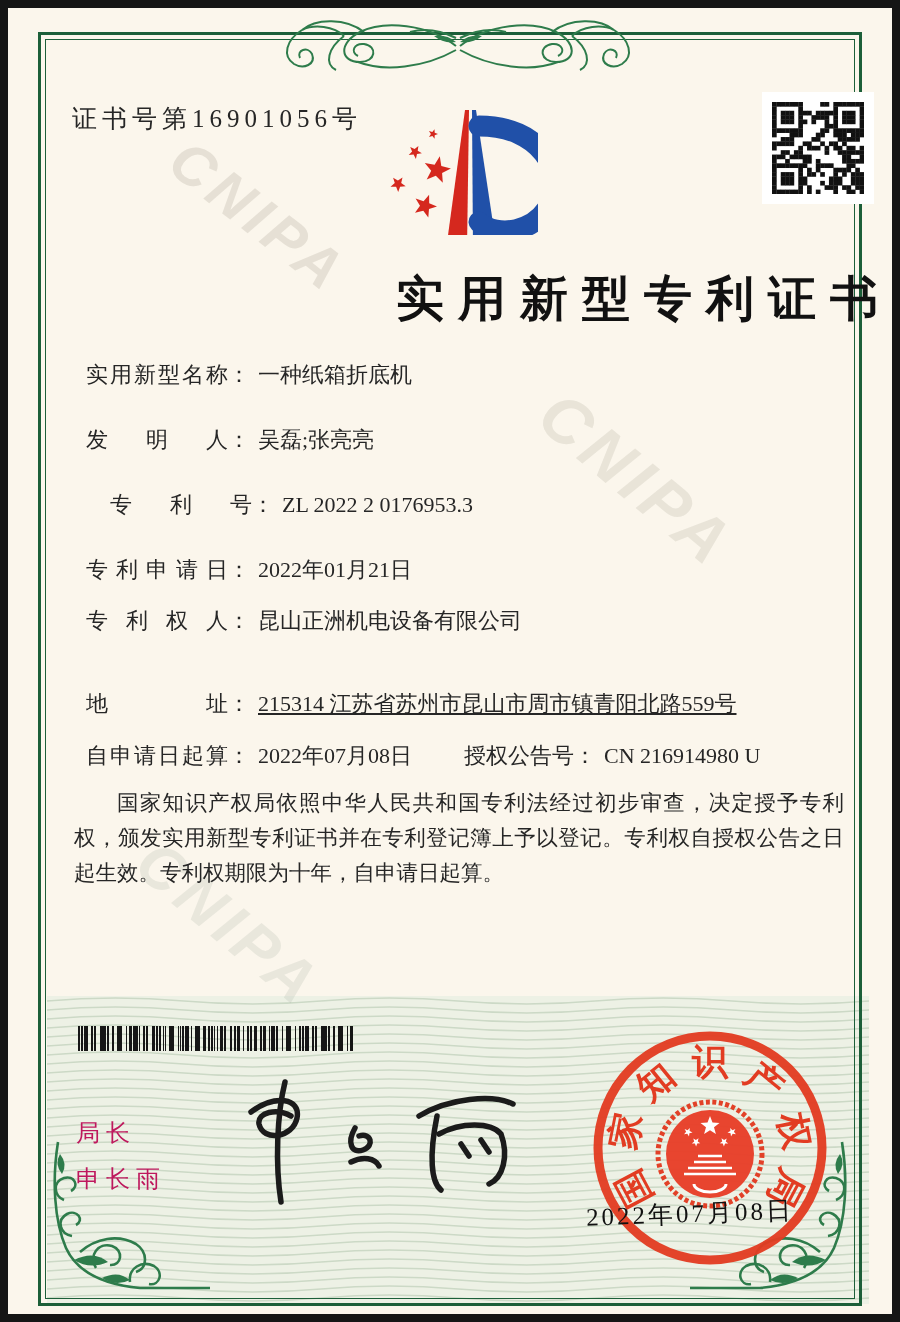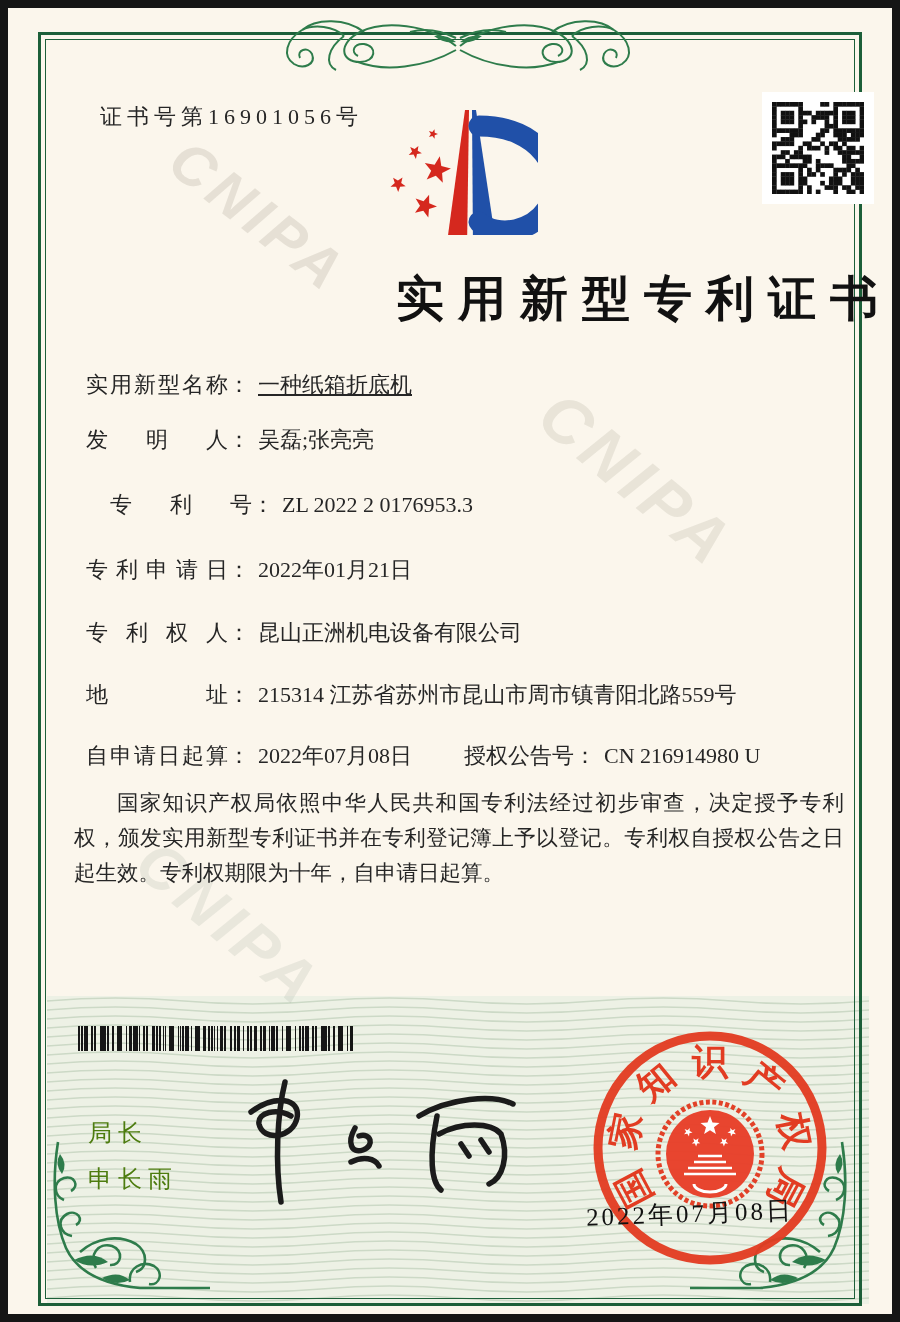--- a/index.html
+++ b/index.html
@@ -19,47 +19,47 @@
   .orn-bl{left:36px;bottom:10px;}
   .orn-br{right:36px;bottom:10px;transform:scaleX(-1);}
   
   .wm{position:absolute;font-family:"Liberation Sans","DejaVu Sans",sans-serif;
       font-style:italic;font-weight:bold;color:rgba(176,170,155,0.28);
       transform-origin:left top;pointer-events:none;letter-spacing:6px;}
   .wm1{left:190px;top:118px;font-size:58px;transform:rotate(38deg);}
   .wm2{left:565px;top:368px;font-size:66px;transform:rotate(40deg);color:rgba(176,170,155,0.24);}
   .wm3{left:160px;top:818px;font-size:62px;transform:rotate(40deg);color:rgba(165,175,160,0.20);}
   
-  .cert-no{position:absolute;left:64px;top:94px;font-size:22px;letter-spacing:5px;margin-left:28px;}
+  .cert-no{position:absolute;left:64px;top:94px;font-size:25px;letter-spacing:5px;}
   .logo{position:absolute;left:365px;top:92px;}
   .qr-box{position:absolute;left:754px;top:84px;width:112px;height:112px;background:#fff;
           display:flex;align-items:center;justify-content:center;}
   .title{position:absolute;left:0;top:230px;width:100%;text-align:right;
          font-size:48px;font-weight:bold;letter-spacing:14px;color:#111;margin-top:29px;}
   
   .fields{position:absolute;left:78px;top:352px;width:760px;font-size:22px;}
   .frow{position:absolute;left:0;white-space:nowrap;}
   .flabel{display:inline-block;width:142px;text-align:justify;text-align-last:justify;}
   .fcolon{display:inline-block;margin-right:8px;}
-  .r0{top:10px;text-decoration:underline;} .r1{top:65px;} .r2{top:130px;margin-left:24px;} .r3{top:195px;}
-  .r4{top:258px;} .r5{top:320px;} .r6{top:381px;}
+  .r0{top:0;} .r1{top:65px;} .r2{top:130px;margin-left:24px;} .r3{top:195px;}
+  .r4{top:246px;} .r5{top:329px;text-decoration:underline;} .r6{top:381px;}
   .grant-right{position:absolute;left:378px;top:0;white-space:nowrap;}
   .grant-right .flabel{width:auto;text-align:right;text-align-last:auto;}
   
   .body-text{position:absolute;left:66px;top:778px;width:770px;font-size:21.5px;
              line-height:35px;text-align:justify;}
   .body-text p{margin:0;text-indent:2em;}
   
   .barcode{position:absolute;left:70px;top:1018px;width:276px;height:25px;
     background:
       repeating-linear-gradient(90deg,#161616 0 2px,transparent 2px 3px,#161616 3px 5px,transparent 5px 9px,#161616 9px 10px,transparent 10px 13px),
       repeating-linear-gradient(90deg,#161616 0 1px,transparent 1px 6px,#161616 6px 9px,transparent 9px 17px);}
   
-  .chief{position:absolute;left:80px;top:1102px;font-family:"Liberation Sans","DejaVu Sans",sans-serif;
-         font-size:24px;letter-spacing:6px;line-height:46px;color:#4d7c0f;}
+  .chief{position:absolute;left:68px;top:1102px;font-family:"Liberation Sans","DejaVu Sans",sans-serif;
+         font-size:24px;letter-spacing:6px;line-height:46px;color:#be185d;}
   .signature{position:absolute;left:215px;top:1062px;}
   
   .seal{position:absolute;left:552px;top:1018px;}
   .seal-char{font-size:36px;font-weight:bold;fill:#e23c22;
              font-family:"Liberation Serif","DejaVu Serif",serif;}
   .seal-date{position:absolute;left:578px;top:1188px;width:270px;font-size:25px;
              letter-spacing:3px;color:#111;transform:rotate(-2deg);white-space:nowrap;}
   
   .page-footer{position:absolute;left:0;top:1252px;width:100%;text-align:center;
                font-size:20px;letter-spacing:2px;}

